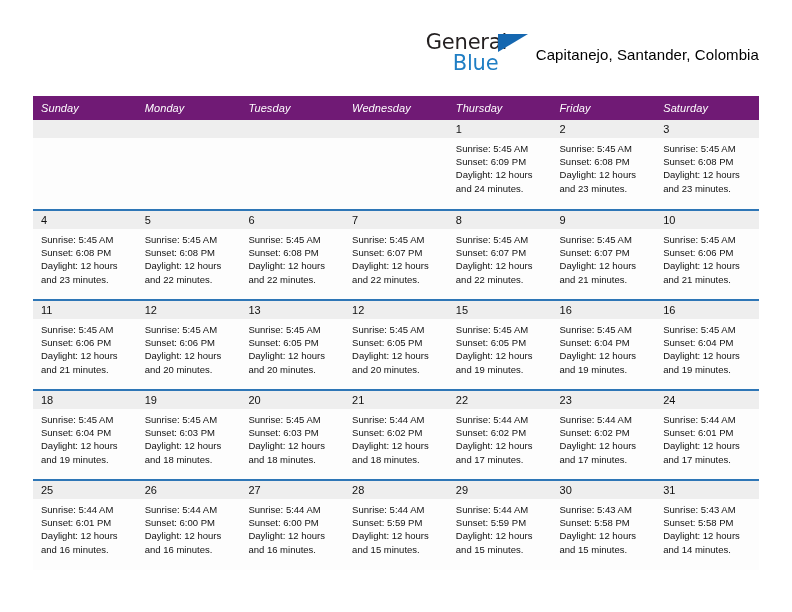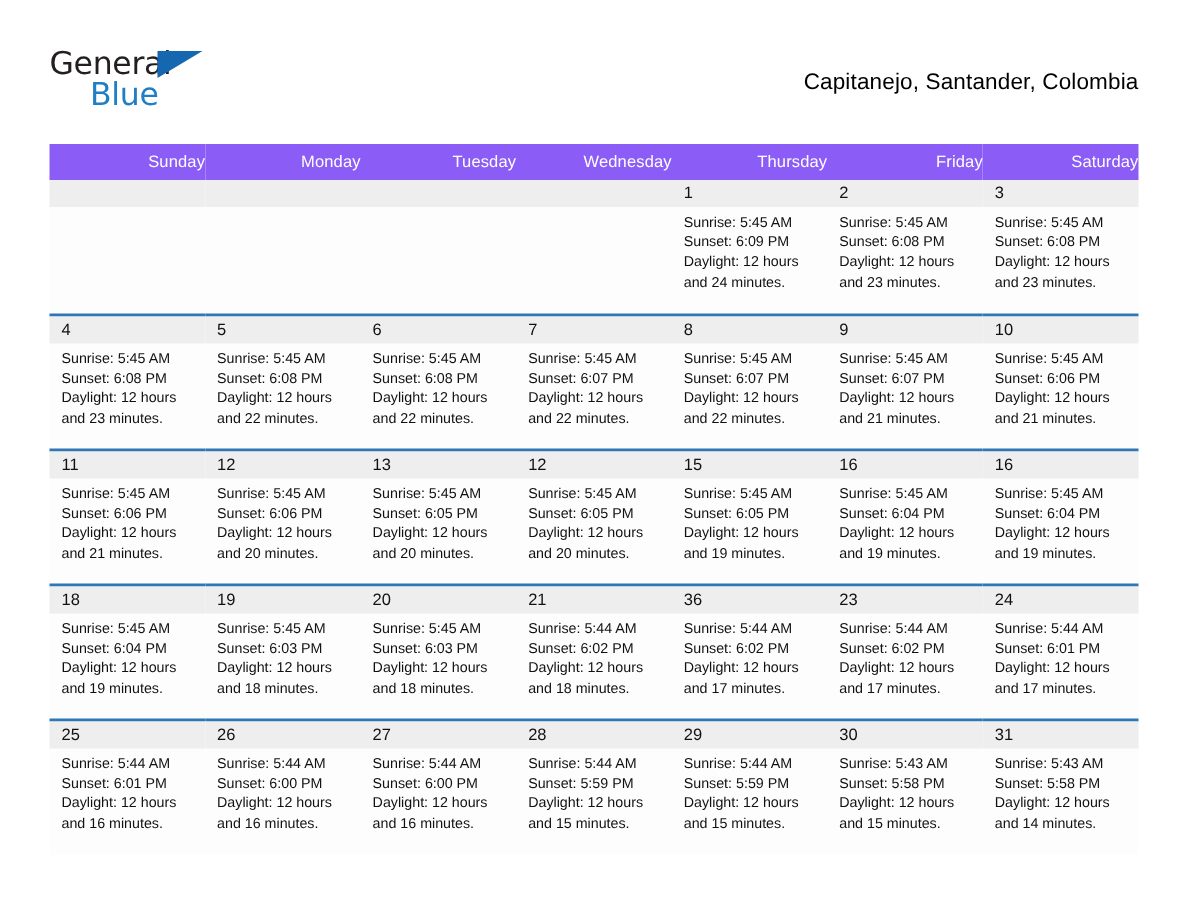--- a/index.html
+++ b/index.html
@@ -18,21 +18,21 @@
     position: relative;
     width: 792px;
     height: 612px;
     box-sizing: border-box;
   }
 
   
   .header {
     display: flex;
     align-items: flex-start;
-    justify-content: space-between;
+    justify-content: flex-end;
     padding: 28px 33px 0 33px;
     box-sizing: border-box;
   }
   .brand {
     position: relative;
     width: 110px;
     height: 52px;
     flex: none;
   }
   .brand-general {
@@ -83,29 +83,30 @@
   }
 
   
   .calendar {
     margin: 16px 33px 0 33px;
     width: 726px;
     border-collapse: collapse;
     table-layout: fixed;
   }
   .calendar th {
-    background: #8b5cf6;
+    background: #701a75;
     color: #ffffff;
     font-size: 11px;
     font-weight: normal;
-    text-align: right;
+    text-align: left;
     padding: 6px 0 6px 8px;
     height: 20px;
     box-sizing: border-box;
     letter-spacing: 0.1px;
+    font-style: italic;
   }
   .calendar td {
     vertical-align: top;
     padding: 0;
     border-top: 2px solid #2e76b6;
     height: 90px;
     box-sizing: border-box;
     background: #fdfdfd;
   }
   tr.week-row:first-of-type td {
@@ -428,21 +429,21 @@
           <div class="details">
             <div>Sunrise: 5:44 AM</div>
             <div>Sunset: 6:02 PM</div>
             <div>Daylight: 12 hours</div>
             <div>and 18 minutes.</div>
           </div>
         </div>
           </td>
         <td>
             <div class="cell">
-          <div class="daynum-band">36</div>
+          <div class="daynum-band">22</div>
           <div class="details">
             <div>Sunrise: 5:44 AM</div>
             <div>Sunset: 6:02 PM</div>
             <div>Daylight: 12 hours</div>
             <div>and 17 minutes.</div>
           </div>
         </div>
           </td>
         <td>
             <div class="cell">

